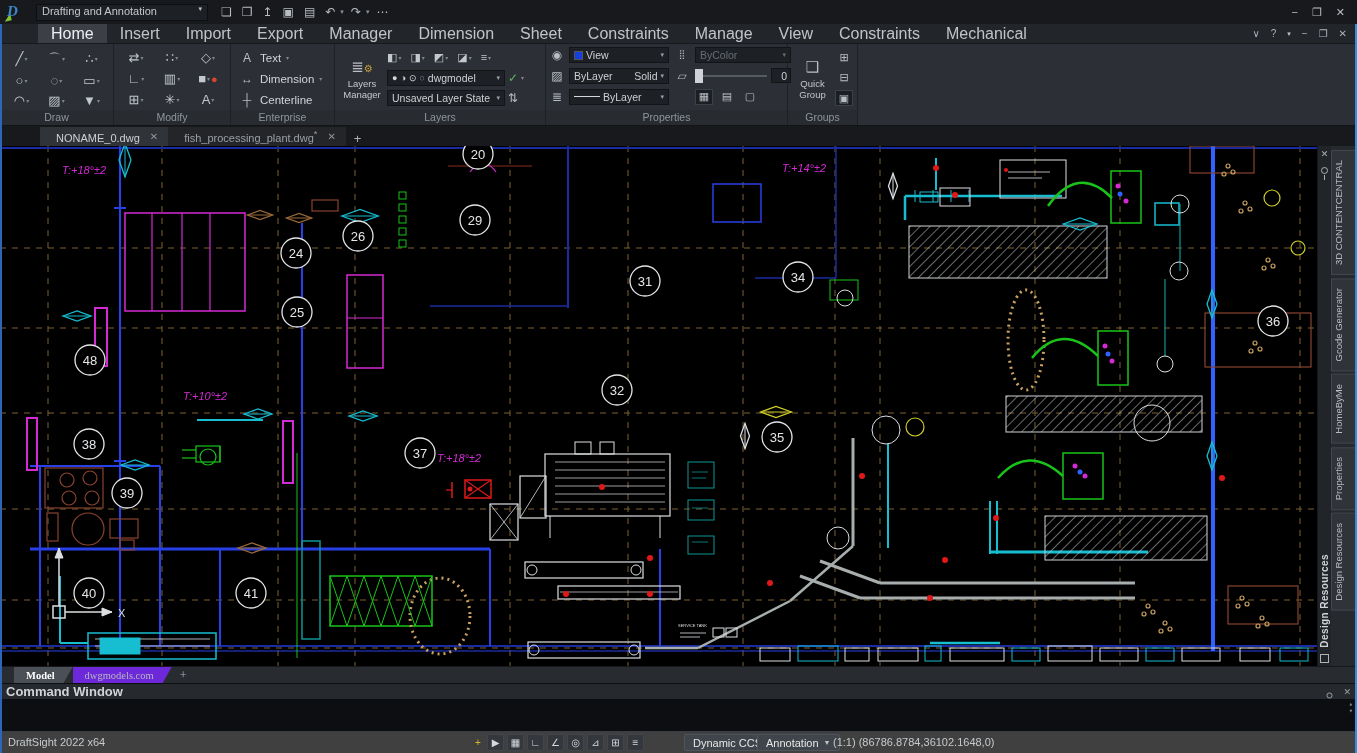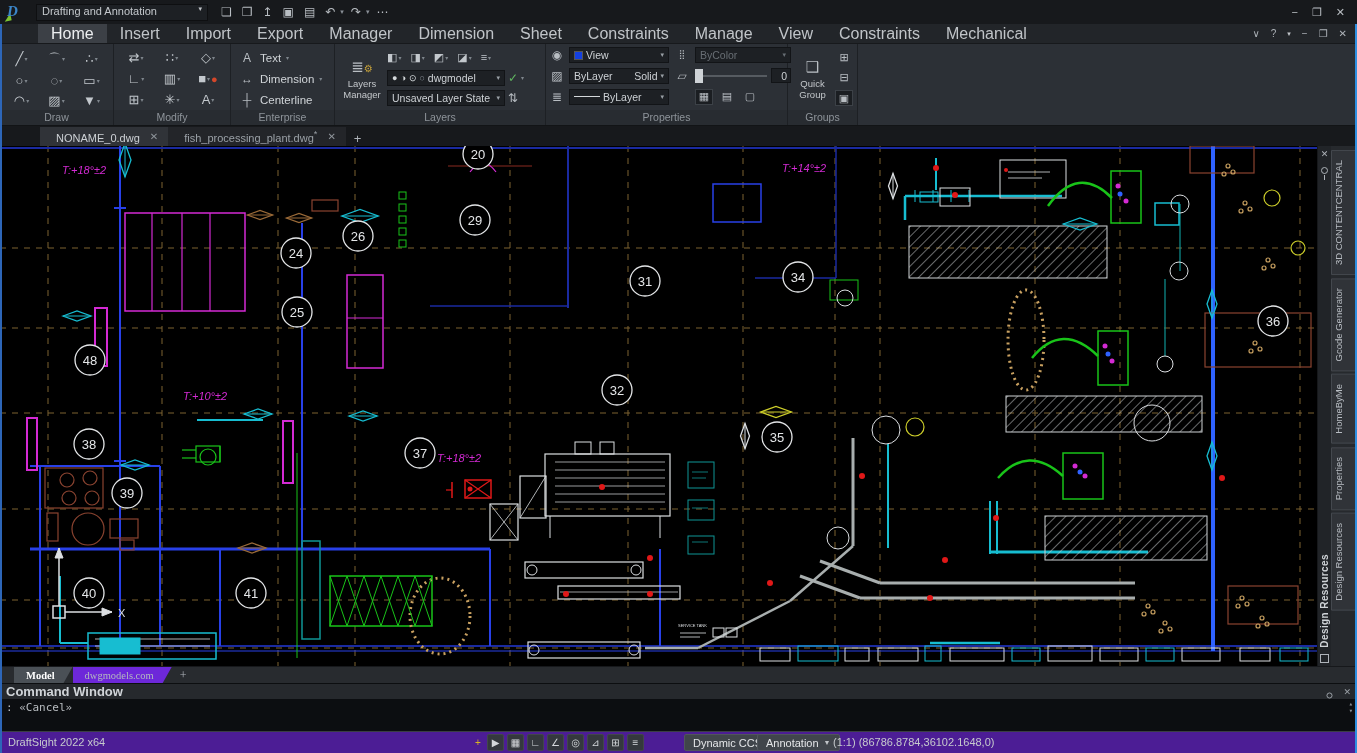--- a/index.html
+++ b/index.html
@@ -96,21 +96,21 @@
 
   
   .cmdwin { height:48px; display:flex; flex-direction:column; border-top:1px solid #0c0e10; }
   .cmdhead { height:15px; background:#26292d; display:flex; align-items:center; padding:0 6px; }
   .cmdhead .t { font-weight:bold; font-size:13px; color:#d0d4d8; }
   .cmdhead .hicons { margin-left:auto; display:flex; gap:10px; align-items:center; color:#9aa0a6; font-size:9px; }
   .cmdbody { flex:1; background:#0c0e11; position:relative; padding:2px 6px; font-family:"DejaVu Sans Mono",monospace; font-size:11px; color:#b8bcc0; }
   .cmdspin { position:absolute; right:4px; top:2px; display:flex; flex-direction:column; color:#8a9097; font-size:7px; line-height:7px; }
 
   
-  .statusbar { position:relative; height:22px; background:#4c1d95; border-top:1px solid #3a3e44; font-size:11px; }
+  .statusbar { position:relative; height:22px; background:#404040; border-top:1px solid #3a3e44; font-size:11px; }
   .sb-left { position:absolute; left:8px; top:4px; color:#c6cacd; }
   .sb-icons { position:absolute; left:472px; top:2px; display:flex; gap:3px; align-items:center; }
   .sbico { width:17px; height:17px; background:#34383d; border:1px solid #42464c; border-radius:2px; display:flex; align-items:center; justify-content:center; color:#d4d8db; font-size:10px; }
   .sbico.tiny { width:12px; background:none; border:none; color:#d8b324; font-size:10px; }
   .sb-btn { position:absolute; top:2px; height:17px; background:#40454b; border:1px solid #50555b; border-radius:2px; color:#e4e6e8; display:flex; align-items:center; padding:0 8px; gap:5px; }
   .sb-coords { position:absolute; left:833px; top:4px; color:#c6cacd; }
   .dd { font-size:7px; color:#c0c4c8; }
 </style>
 </head>
 <body>
@@ -805,21 +805,20 @@
 
   <div class="cmdwin">
     <div class="cmdhead">
       <span class="t">Command Window</span>
       <span class="hicons">
         <span class="pin" style="transform:scale(.85)"></span>
         <span>✕</span>
       </span>
     </div>
     <div class="cmdbody">
-      <div>: «Cancel»</div>
       <div class="cmdspin">
           <span>▴</span>
           <span>▾</span>
         </div>
     </div>
   </div>
 
   <div class="statusbar">
     <span class="sb-left">DraftSight 2022 x64</span>
     <span class="sb-icons" id="sbicons">

